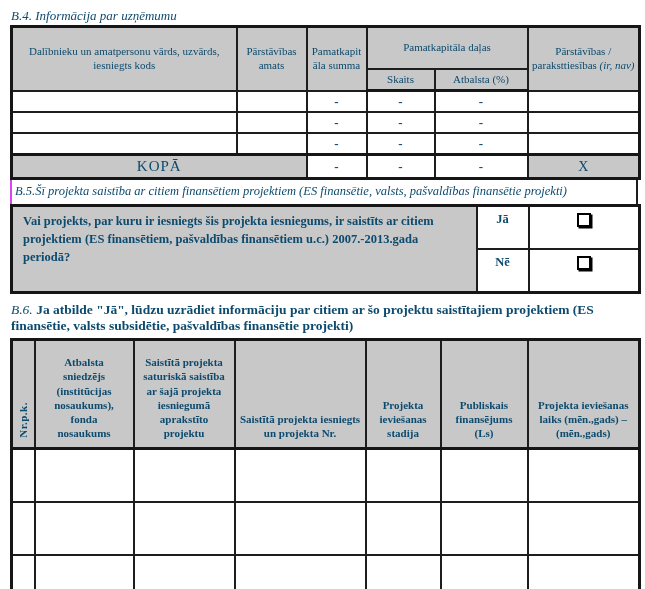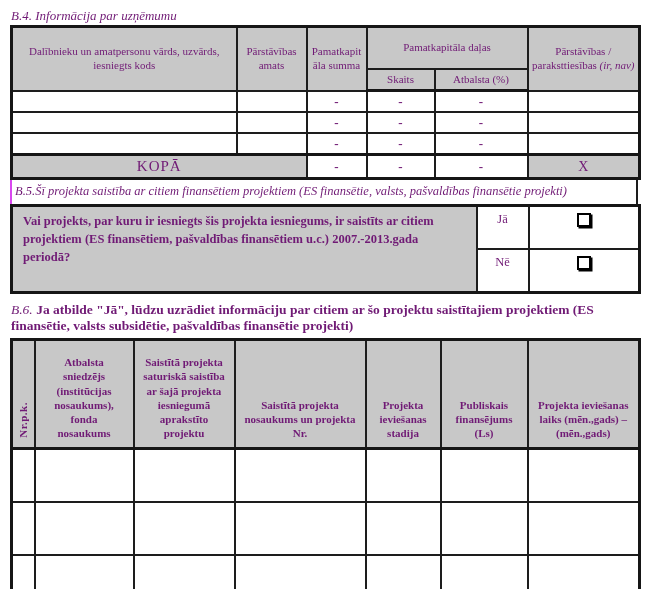--- a/index.html
+++ b/index.html
@@ -2,21 +2,21 @@
 <html><head>
 <meta charset="utf-8">
 <style>
   html,body { margin:0; padding:0; background:#ffffff; }
   .page {
     position:relative;
     width:645px; height:589px;
     box-sizing:border-box;
     padding:8px 7px 0 10px;
     background:#ffffff;
-    color:#701a75;
+    color:#0c4a6e;
     font-family:"Liberation Serif", serif;
     overflow:hidden;
   }
 
   
   .sec-title { font-style:italic; font-size:13px; line-height:15px; margin:0 0 2px 1px; }
   .b6-title { font-size:13.5px; line-height:16px; margin:8px 0 4px 1px; width:626px; }
   .b6-title .prefix { font-style:italic; font-weight:normal; }
   .b6-title .rest { font-weight:bold; }
 
@@ -52,21 +52,21 @@
     width:628px; height:24px; box-sizing:border-box;
     border-left:2px solid #d946ef; border-right:2px solid #1d1d1d;
     display:flex; align-items:center;
     font-style:italic; font-size:12.5px; padding:0 3px;
   }
   .b5q td { height:35px; vertical-align:top; }
   .b5q .question {
     font-weight:bold; font-size:12.5px; text-align:left;
     padding:5px 10px 0; line-height:1.45;
   }
-  .b5q .opt { font-weight:normal; font-size:12.5px; padding-top:5px; }
+  .b5q .opt { font-weight:bold; font-size:12.5px; padding-top:5px; }
   .checkbox {
     display:inline-block; width:10px; height:10px;
     border:2px solid #000; background:#fff;
     box-shadow:1.5px 1.5px 0 #000;
     margin-top:5px;
   }
 
   
   .b6 th {
     background:#c8c8c8; font-weight:bold; font-size:11px;
@@ -176,21 +176,21 @@
         <col style="width:131px">
       <col style="width:75px">
         <col style="width:87px">
         <col style="width:112px">
     </colgroup>
     <tbody>
         <tr>
       <th style="padding:2px 0 6px"><span class="vtext">Nr.p.k.</span></th>
       <th class="narrow-pad">Atbalsta sniedzējs (institūcijas nosaukums), fonda nosaukums</th>
       <th>Saistītā projekta saturiskā saistība ar šajā projekta iesniegumā aprakstīto projektu</th>
-      <th>Saistītā projekta nosaukums un projekta Nr.</th>
+      <th>Saistītā projekta iesniegts un projekta Nr.</th>
       <th>Projekta ieviešanas stadija</th>
       <th>Publiskais finansējums (Ls)</th>
       <th class="narrow-pad">Projekta ieviešanas laiks (mēn.,gads) – (mēn.,gads)</th>
     </tr>
     <tr>
       <td></td>
       <td></td>
       <td></td>
       <td></td>
       <td></td>

